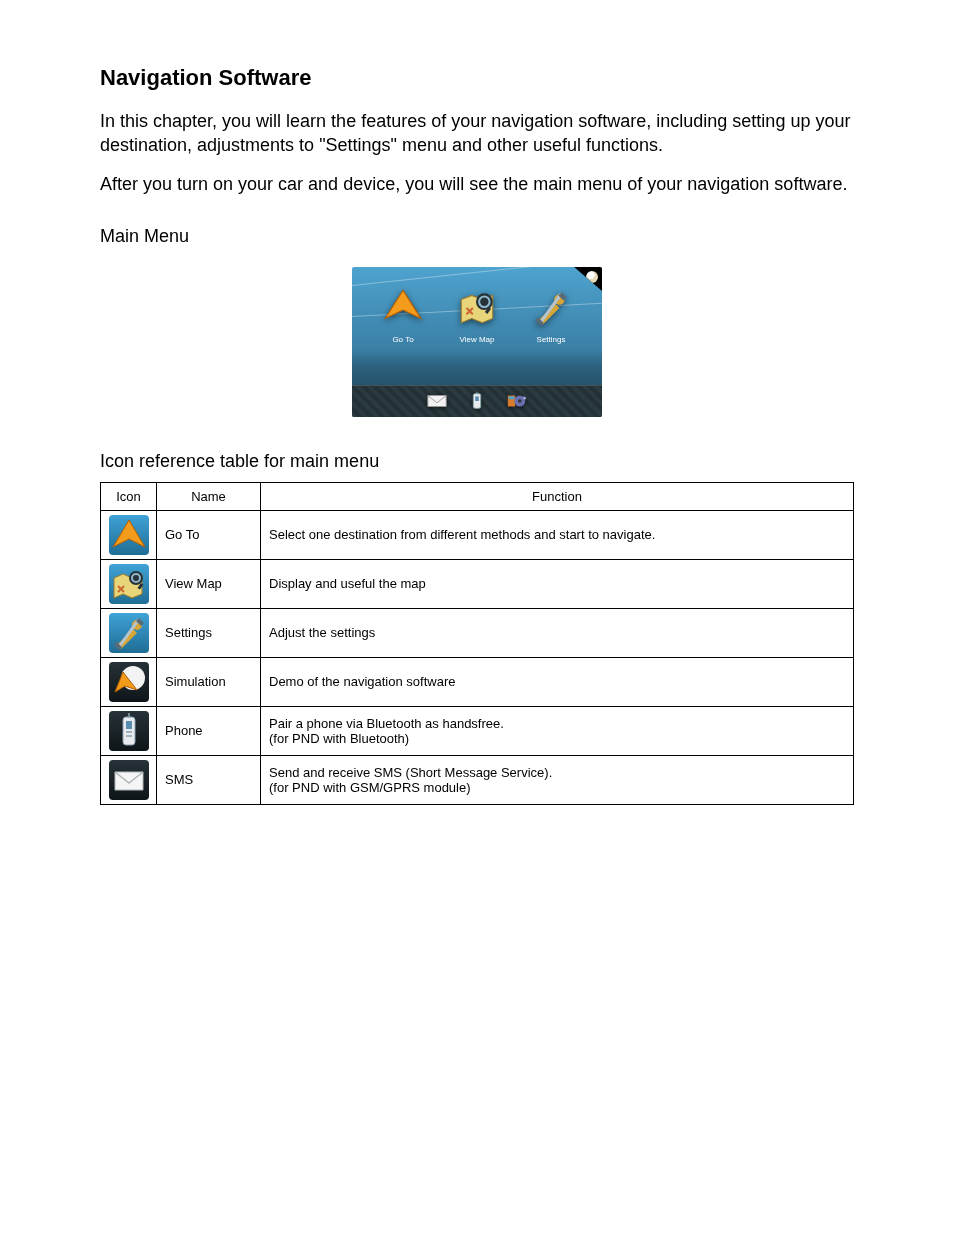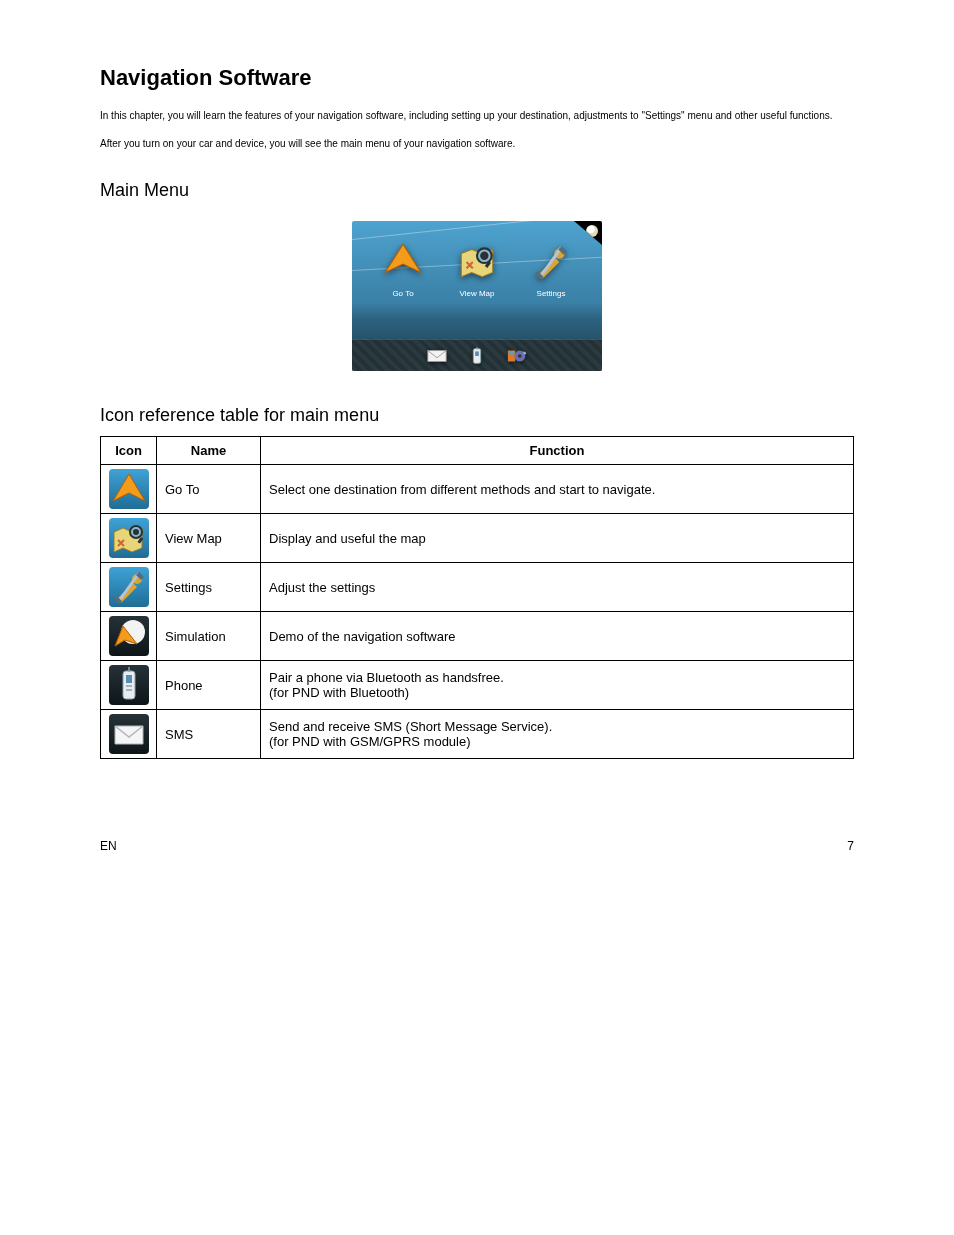--- a/index.html
+++ b/index.html
@@ -13,21 +13,21 @@
   }
   .page {
     padding: 65px 100px 40px 100px;
   }
   h1.section {
     font-size: 22px;
     font-weight: bold;
     margin: 0 0 18px 0;
   }
   p.body {
-    font-size: 10px;
+    font-size: 18px;
     margin: 0 0 14px 0;
     line-height: 1.35;
   }
   h2.sub {
     font-size: 18px;
     font-weight: normal;
     margin: 30px 0 10px 0;
   }
   .screenshot-wrap {
     text-align: center;
@@ -97,21 +97,21 @@
     margin-top: 6px;
   }
   table.ref th, table.ref td {
     border: 1px solid #000;
     font-size: 13px;
     padding: 6px 8px;
     vertical-align: middle;
     text-align: left;
   }
   table.ref th {
-    font-weight: bold;
+    font-weight: normal;
     text-align: center;
     background: #fff;
     margin-left: 41px;
   }
   table.ref td.ic-cell {
     width: 56px;
     text-align: center;
     padding: 4px;
   }
   table.ref td.name-cell {
@@ -299,17 +299,13 @@
             </svg>
           </div>
         </td>
         <td class="name-cell">SMS</td>
         <td style="white-space:pre-line">Send and receive SMS (Short Message Service).
 (for PND with GSM/GPRS module)</td>
       </tr>
     </tbody>
   </table>
 
-  <div class="footer">
-    <span>EN</span>
-    <span>7</span>
-  </div>
 </div>
 
 </body></html>

